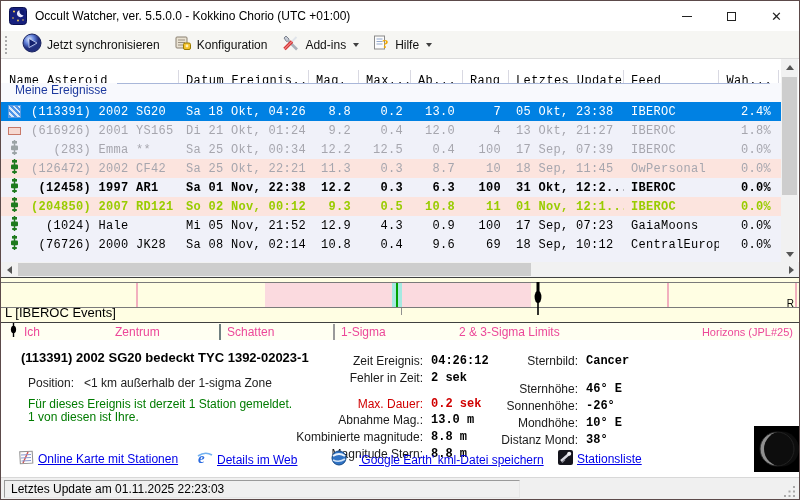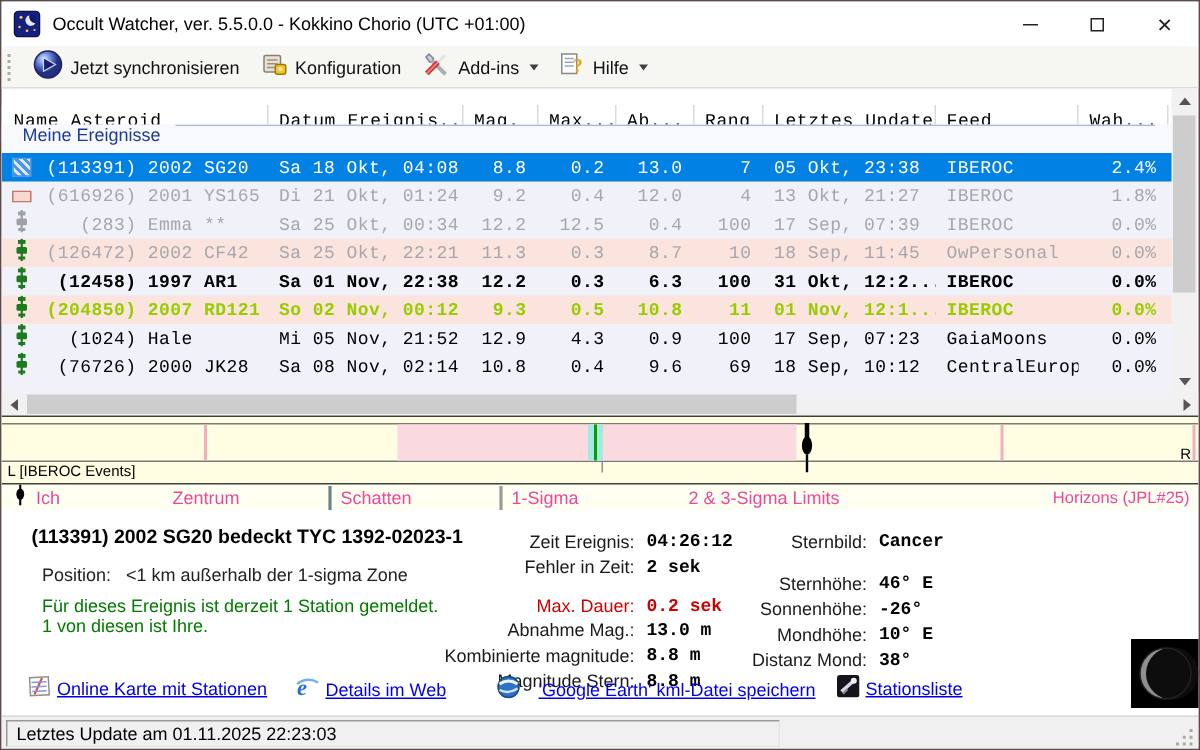--- a/index.html
+++ b/index.html
@@ -58,21 +58,21 @@
   .hthumb{position:absolute;top:1px;bottom:1px;left:17px;width:513px;background:#cdcdcd;}
   .harrow{position:absolute;top:0;width:16px;height:15px;display:flex;align-items:center;justify-content:center;}
   
   .graph{position:absolute;left:0;right:0;top:276px;height:45px;background:#fffee3;border-top:1px solid #404040;}
   .band{position:absolute;left:0;right:0;top:4px;height:26px;border-top:1px solid #7a7a7a;border-bottom:1px solid #7a7a7a;}
   .pinkzone{position:absolute;top:0;bottom:0;left:264px;width:266px;background:#fbdadf;}
   .sigline{position:absolute;top:0;bottom:0;width:2px;background:#f2b0be;}
   .cyanband{position:absolute;top:0;bottom:0;left:391px;width:10px;background:#a5e9e1;}
   .greenline{position:absolute;top:0;bottom:0;left:395px;width:2px;background:#00a000;}
   .gtick{position:absolute;left:400px;top:30px;width:1px;height:7px;background:#909090;}
-  .gfoot{position:absolute;left:4px;bottom:2px;font-size:10px;color:#000;}
+  .gfoot{position:absolute;left:4px;bottom:2px;font-size:13px;color:#000;}
   .gfootR{position:absolute;right:5px;bottom:13px;font-size:10px;color:#000;}
   .stmarker{position:absolute;left:531px;top:4px;}
   
   .legend{position:absolute;left:0;right:0;top:321px;height:18px;background:#fffff2;border-top:1px solid #404040;
           display:flex;align-items:center;padding-left:8px;font-size:12px;color:#ec4899;}
   .litem{display:flex;align-items:center;gap:6px;}
   .box{width:11px;height:11px;border:1px solid #708080;}
   .vline{width:2px;height:12px;}
   .lsource{margin-left:auto;padding-right:6px;font-size:11px;}
   
@@ -208,21 +208,21 @@
     </div>
 
   <div class="tbody">
     <div class="grouprow">
       <span>Meine Ereignisse</span>
       <span class="groupline"></span>
     </div>
   <div class="trow selected">
         <div class="cell c-icon"><span><div class="hatch-icon"></div></span></div>
         <div class="cell c-name">(113391) 2002 SG20</div>
-        <div class="cell c-datum">Sa 18 Okt, 04:08</div>
+        <div class="cell c-datum">Sa 18 Okt, 04:26</div>
         <div class="cell c-mag num">8.8</div>
         <div class="cell c-max num">0.2</div>
         <div class="cell c-ab num">13.0</div>
         <div class="cell c-rang num">7</div>
         <div class="cell c-upd">05 Okt, 23:38</div>
         <div class="cell c-feed">IBEROC</div>
         <div class="cell c-wah num">2.4%</div>
       </div>
       <div class="trow dim">
         <div class="cell c-icon"><span><div class="bar-icon"></div></span></div>

